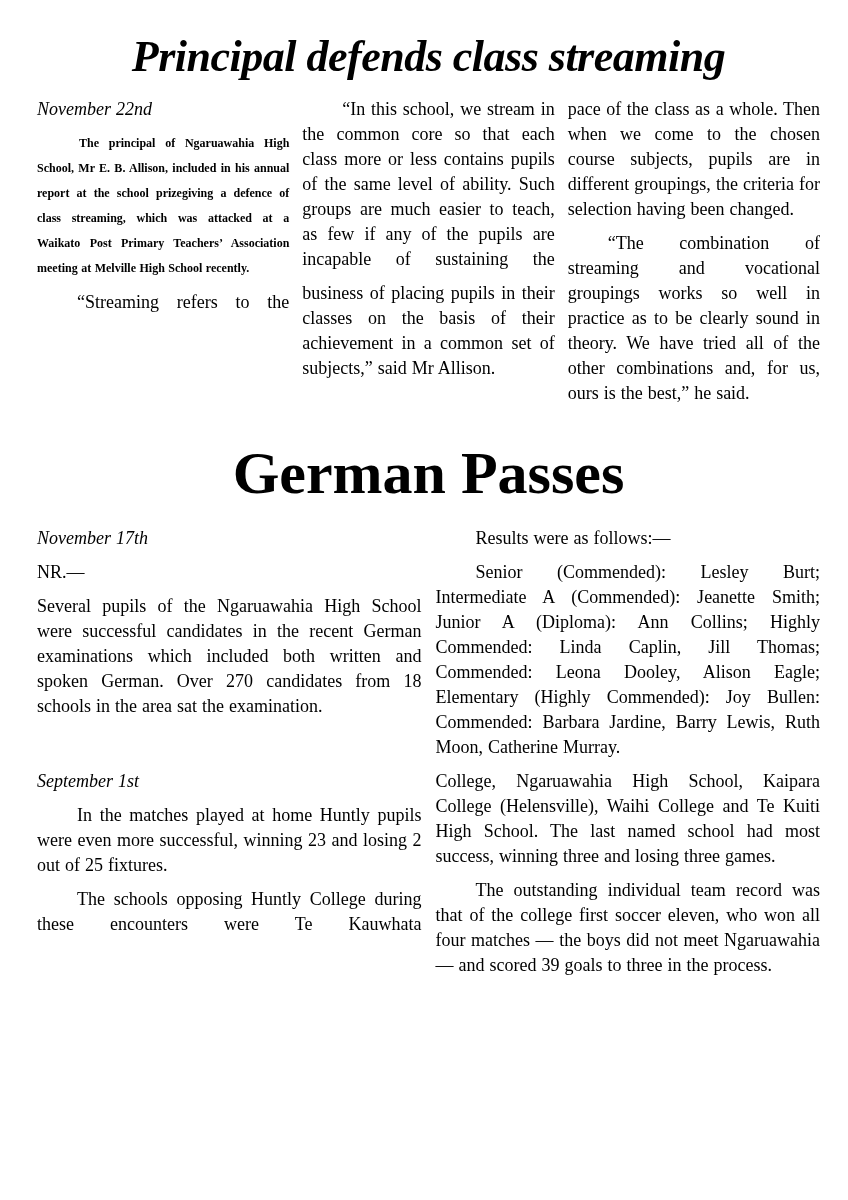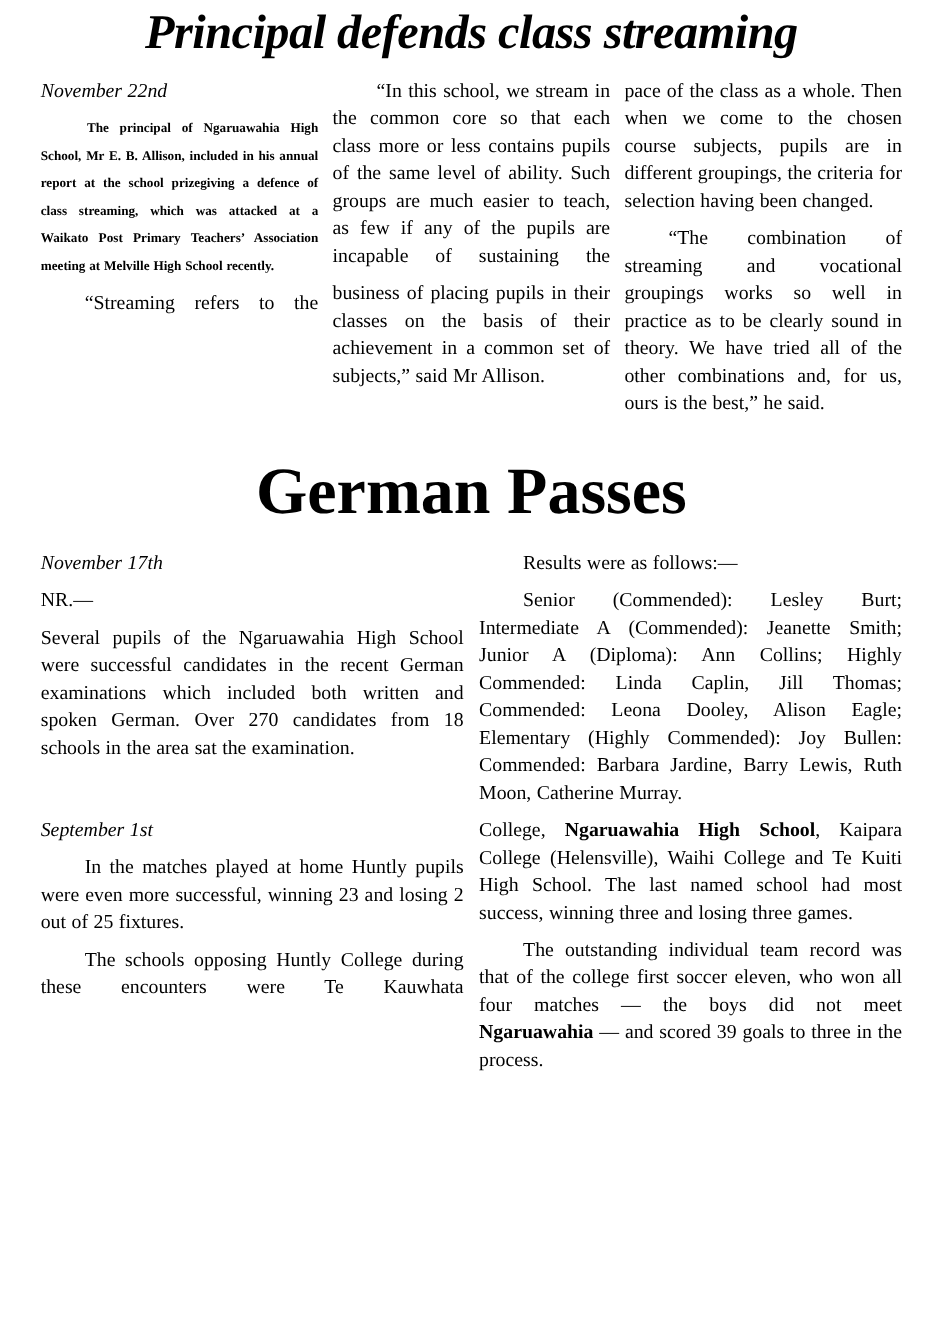--- a/index.html
+++ b/index.html
@@ -7,21 +7,21 @@
     background: #ffffff;
     color: #000000;
     font-family: "Liberation Serif", serif;
     -webkit-font-smoothing: antialiased;
   }
   .page {
     width: 848px;
     height: 1162px;
     box-sizing: border-box;
     background: #ffffff;
-    padding: 5px 28px 30px 37px;
+    padding: 32px 28px 30px 37px;
     overflow: hidden;
   }
   h1.main-title {
     font-size: 44px;
     line-height: 1.15;
     font-weight: bold;
     font-style: italic;
     text-align: center;
     margin: 0 0 14px 0;
     letter-spacing: -0.5px;
@@ -43,21 +43,21 @@
     line-height: 25px;
     text-align: justify;
     word-spacing: 0.5px;
   }
   p.date  { font-style: italic; text-align: left; text-indent: 0; }
   p.lead  { font-weight: bold; text-indent: 42px; font-size: 12px; }
   p.para  { text-indent: 40px; }
   p.plain { text-indent: 0; }
   p.cont  { text-indent: 0; }
   p.runon { text-align-last: justify; }
-  .b { font-weight: bold; }
+  .b { font-weight: normal; }
 </style>
 </head>
 <body style="background: rgb(255, 255, 255); color: rgb(0, 0, 0);">
 
 <div class="page">
 
   <h1 class="main-title">Principal defends class streaming</h1>
 
   <section class="article cols-3">
     <div class="col">

